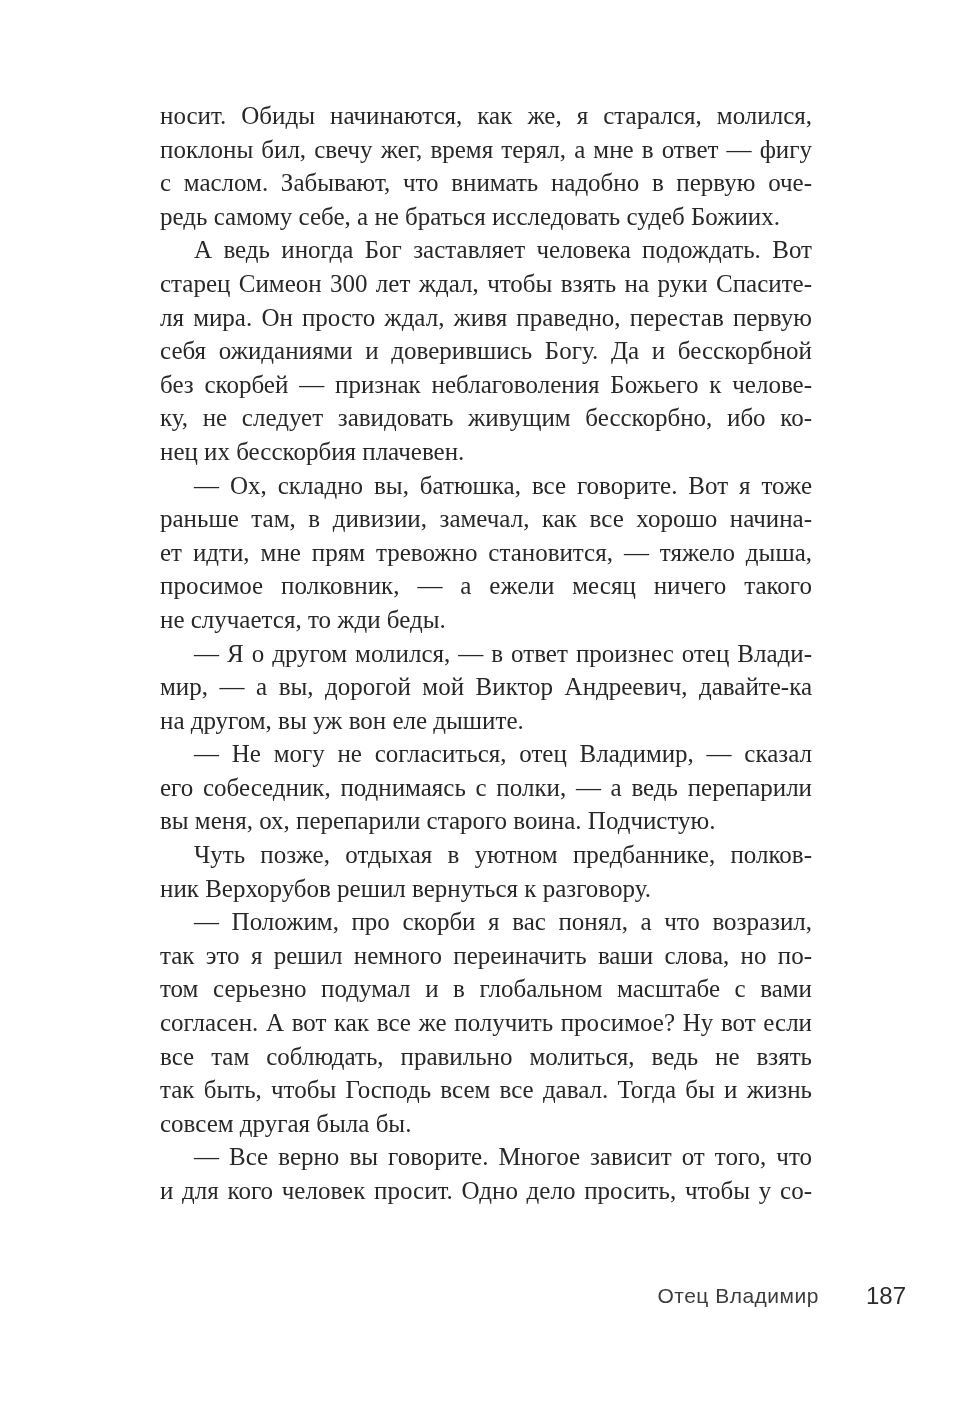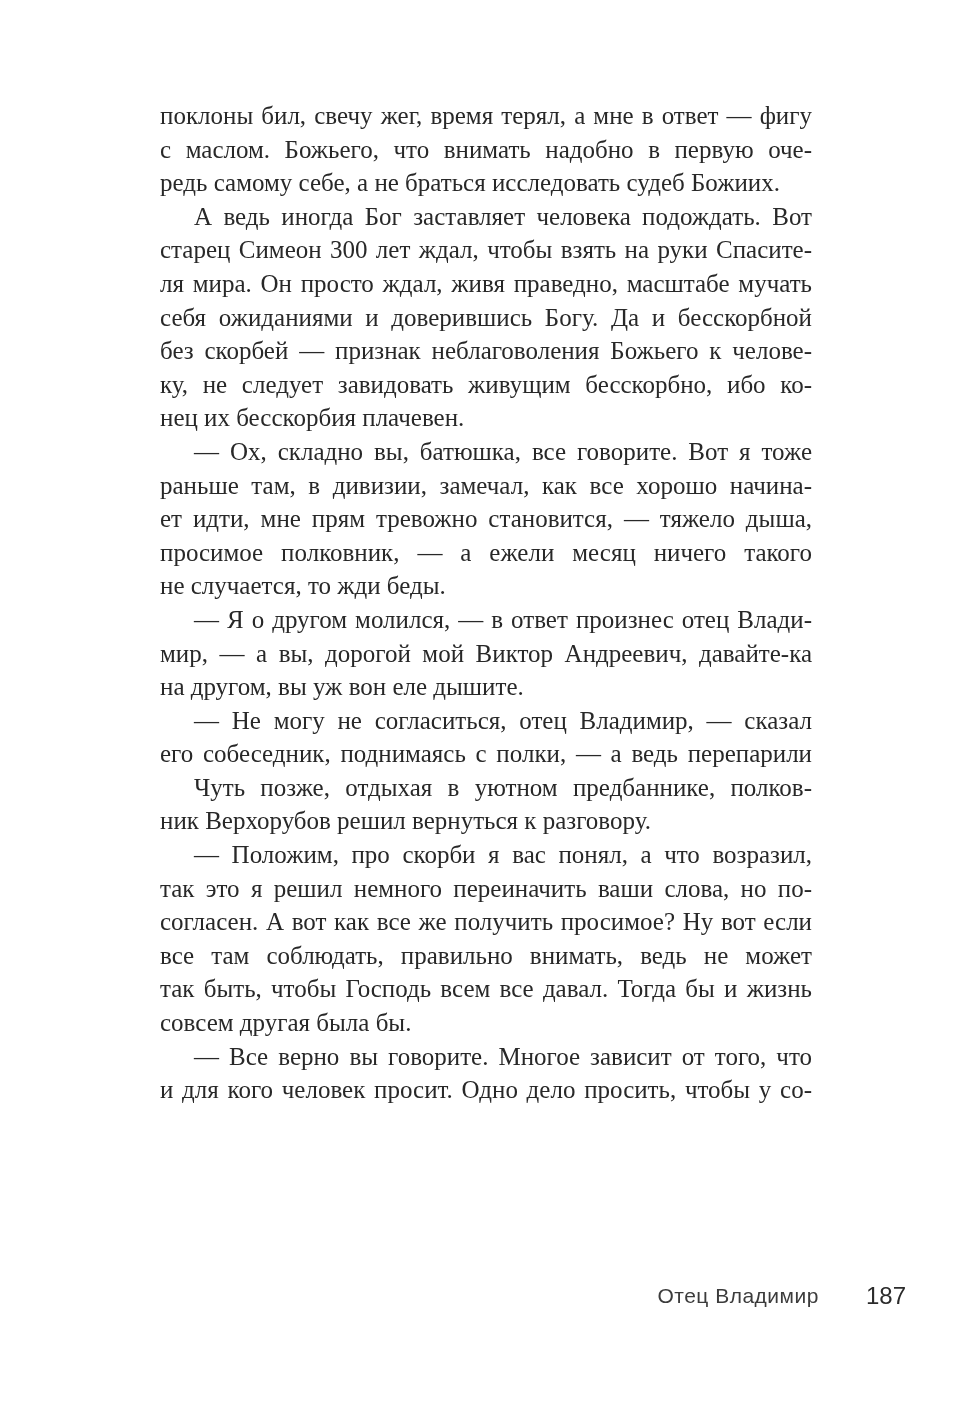--- a/index.html
+++ b/index.html
@@ -59,46 +59,49 @@
     font-family: "Liberation Sans", sans-serif;
     font-size: 24px;
     color: #2b2b2b;
   }
 </style>
 </head>
 <body>
 
 <div class="page">
   <div class="text-block">
+      <div class="line">носит. Обиды начинаются, как же, я старался, молился,</div>
       <div class="line">поклоны бил, свечу жег, время терял, а мне в ответ — фигу</div>
-      <div class="line">с маслом. Божьего, что внимать надобно в первую оче-</div>
+      <div class="line">с маслом. Забывают, что внимать надобно в первую оче-</div>
       <div class="line para-end">редь самому себе, а не браться исследовать судеб Божиих.</div>
       <div class="line indent">А ведь иногда Бог заставляет человека подождать. Вот</div>
       <div class="line">старец Симеон 300 лет ждал, чтобы взять на руки Спасите-</div>
-      <div class="line">ля мира. Он просто ждал, живя праведно, масштабе мучать</div>
+      <div class="line">ля мира. Он просто ждал, живя праведно, перестав первую</div>
       <div class="line">себя ожиданиями и доверившись Богу. Да и бесскорбной</div>
       <div class="line">без скорбей — признак неблаговоления Божьего к челове-</div>
       <div class="line">ку, не следует завидовать живущим бесскорбно, ибо ко-</div>
       <div class="line para-end">нец их бесскорбия плачевен.</div>
       <div class="line indent">— Ох, складно вы, батюшка, все говорите. Вот я тоже</div>
       <div class="line">раньше там, в дивизии, замечал, как все хорошо начина-</div>
       <div class="line">ет идти, мне прям тревожно становится, — тяжело дыша,</div>
       <div class="line">просимое полковник, — а ежели месяц ничего такого</div>
       <div class="line para-end">не случается, то жди беды.</div>
       <div class="line indent">— Я о другом молился, — в ответ произнес отец Влади-</div>
       <div class="line">мир, — а вы, дорогой мой Виктор Андреевич, давайте-ка</div>
       <div class="line para-end">на другом, вы уж вон еле дышите.</div>
       <div class="line indent">— Не могу не согласиться, отец Владимир, — сказал</div>
       <div class="line">его собеседник, поднимаясь с полки, — а ведь перепарили</div>
+      <div class="line para-end">вы меня, ох, перепарили старого воина. Подчистую.</div>
       <div class="line indent">Чуть позже, отдыхая в уютном предбаннике, полков-</div>
       <div class="line para-end">ник Верхорубов решил вернуться к разговору.</div>
       <div class="line indent">— Положим, про скорби я вас понял, а что возразил,</div>
       <div class="line">так это я решил немного переиначить ваши слова, но по-</div>
+      <div class="line">том серьезно подумал и в глобальном масштабе с вами</div>
       <div class="line">согласен. А вот как все же получить просимое? Ну вот если</div>
-      <div class="line">все там соблюдать, правильно внимать, ведь не может</div>
+      <div class="line">все там соблюдать, правильно молиться, ведь не взять</div>
       <div class="line">так быть, чтобы Господь всем все давал. Тогда бы и жизнь</div>
       <div class="line para-end">совсем другая была бы.</div>
       <div class="line indent">— Все верно вы говорите. Многое зависит от того, что</div>
       <div class="line">и для кого человек просит. Одно дело просить, чтобы у со-</div>
     </div>
   <div class="footer">
     <span class="running-title">Отец Владимир</span>
     <span class="page-number">187</span>
   </div>
 </div>

